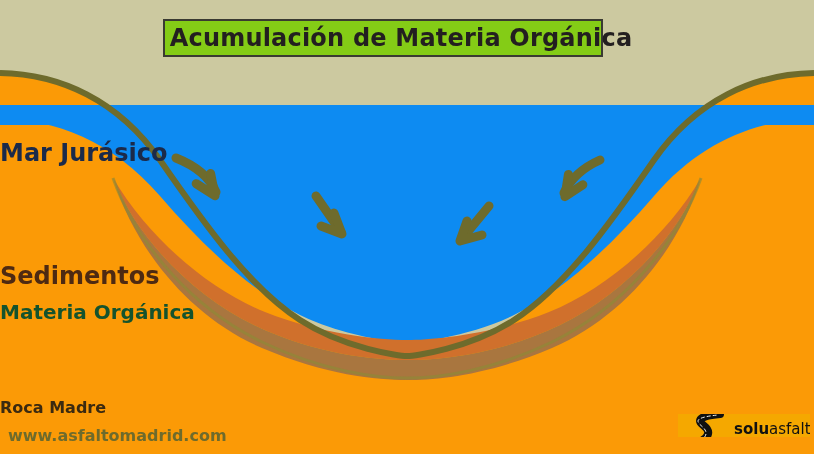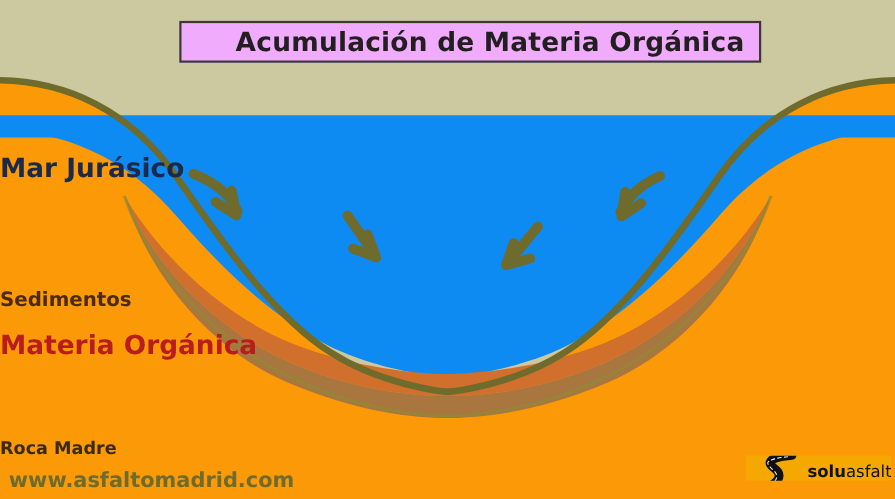--- a/index.html
+++ b/index.html
@@ -20,23 +20,23 @@
     left: 0;
     top: 0;
     width: 814px;
     height: 454px;
   }
   
   .title-box {
     position: absolute;
     left: 163px;
     top: 19px;
-    width: 529px;
+    width: 440px;
     height: 38px;
-    background: #f0abfc;
+    background: #84cc16;
     border: 2px solid #3a3a32;
     box-sizing: border-box;
     display: flex;
     align-items: center;
     justify-content: center;
     padding-left: 36px;
   }
   .title-text {
     font-family: "DejaVu Sans", sans-serif;
     font-size: 24px;
@@ -55,42 +55,42 @@
   }
   .lbl-sea {
     left: 0; right: 0;
     top: 139px;
     font-size: 24px;
     color: #1b2a4a;
   }
   .lbl-sed {
     left: 0; right: 0;
     top: 262px;
-    font-size: 18px;
+    font-size: 24px;
     color: #4e2a12;
   }
   .lbl-org {
     left: 0; right: 0;
     top: 300px;
-    font-size: 24px;
-    color: #b91c1c;
+    font-size: 20px;
+    color: #14532d;
   }
   .lbl-rock {
     left: 0; right: 0;
     top: 398px;
     font-size: 16px;
     color: #3b2a10;
   }
   
   .watermark {
     position: absolute;
     left: 8px;
     top: 426px;
     font-family: "DejaVu Sans", sans-serif;
-    font-size: 19px;
+    font-size: 16px;
     font-weight: bold;
     color: #6e6b2c;
     white-space: nowrap;
   }
   
   .logo-box {
     position: absolute;
     left: 678px;
     top: 414px;
     width: 132px;

